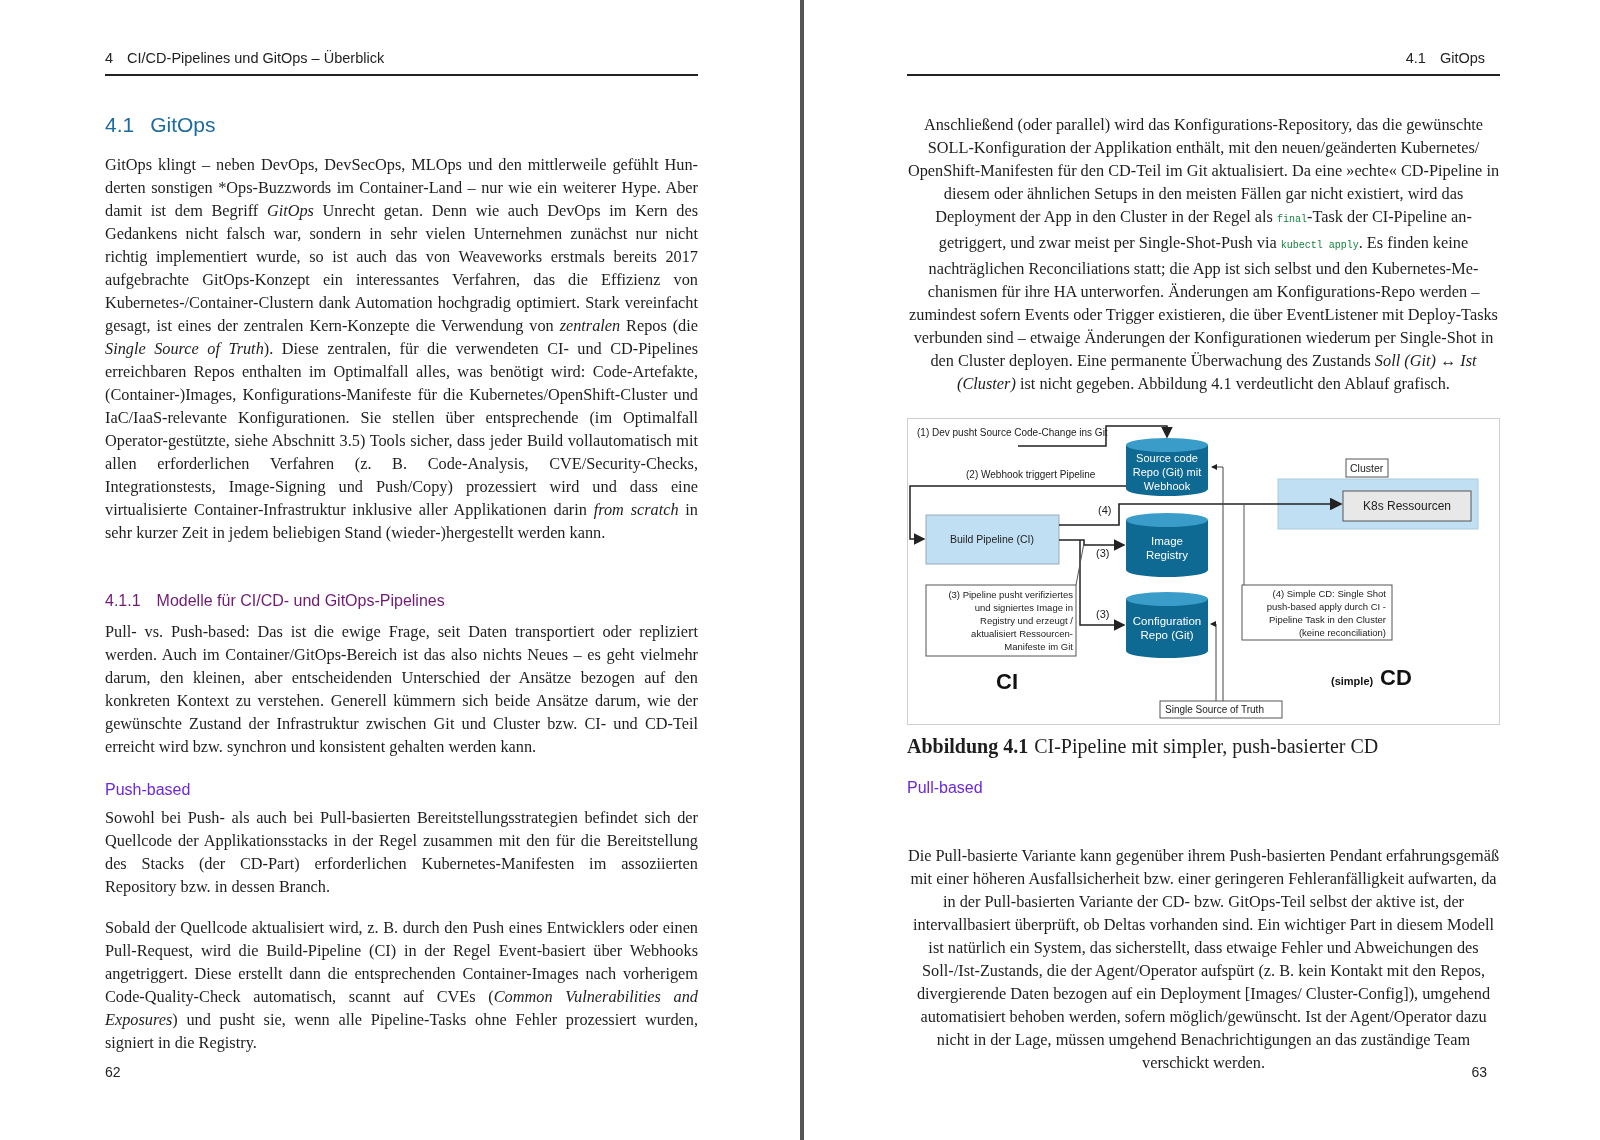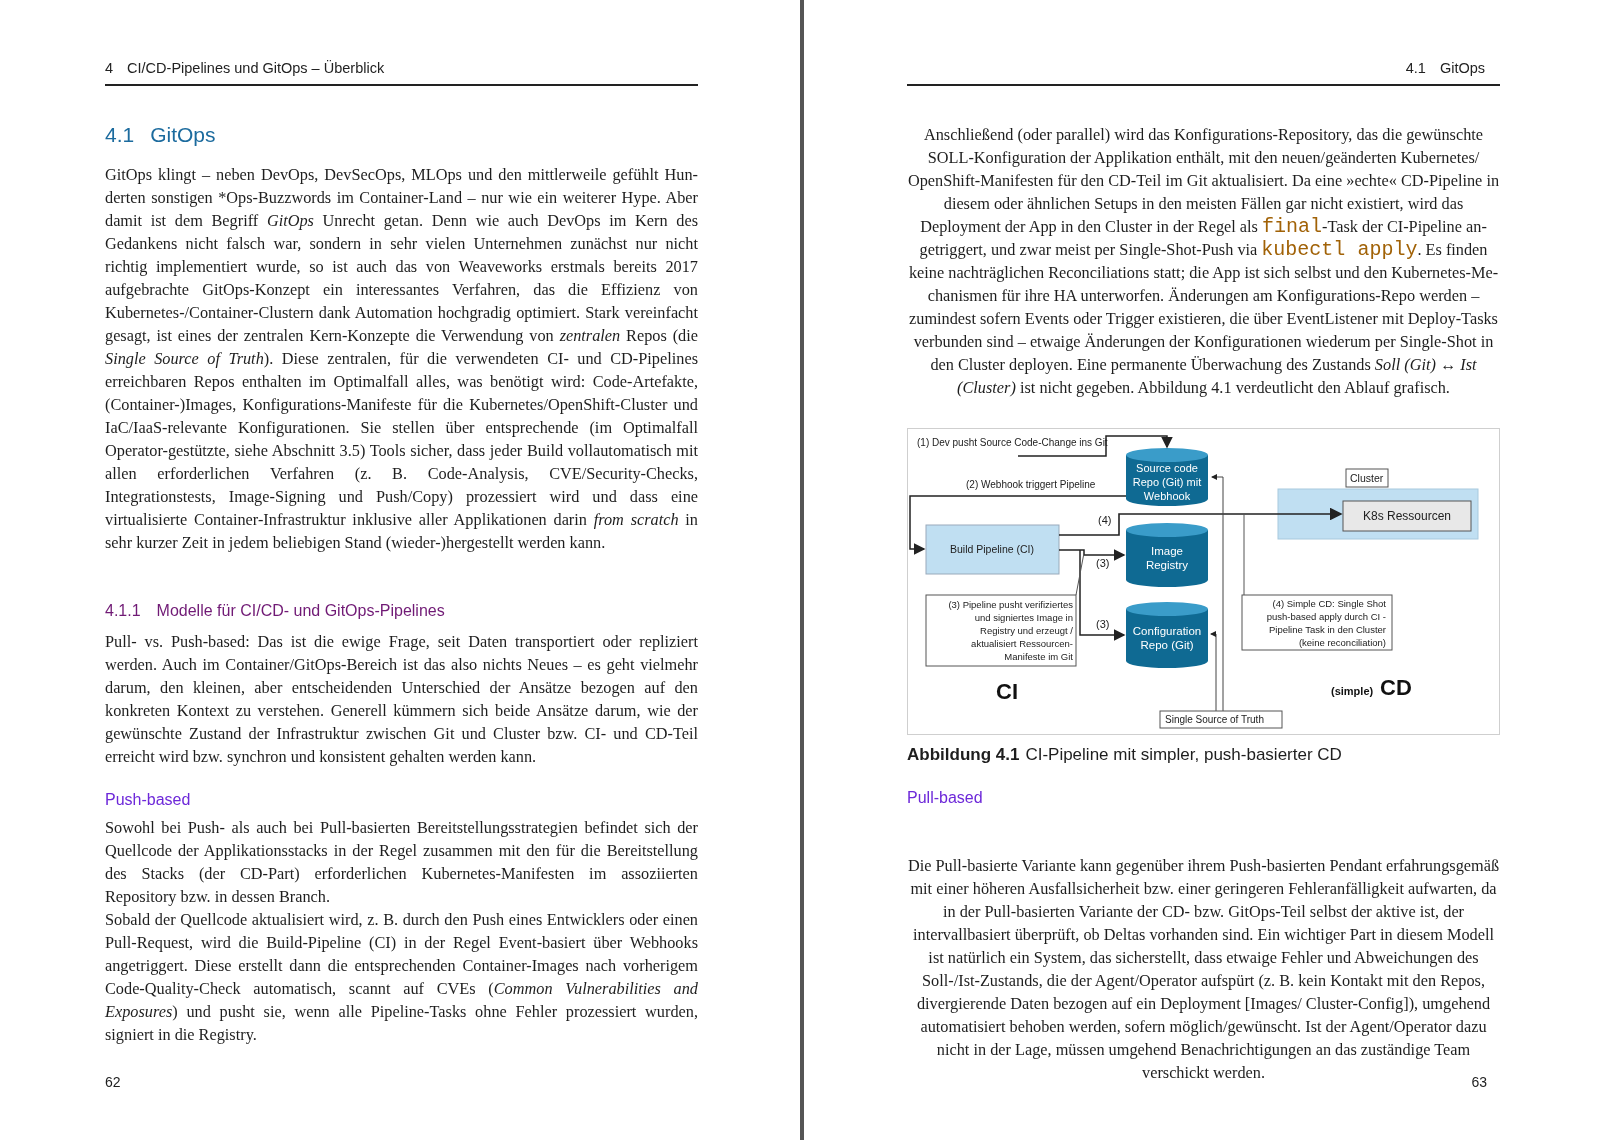--- a/index.html
+++ b/index.html
@@ -1,18 +1,18 @@
 <!DOCTYPE html>
 <html><head>
 <meta charset="utf-8">
 <style>
   html, body { margin: 0; padding: 0; background: #ffffff; }
   body { width: 1600px; height: 1140px; position: relative; overflow: hidden;
          font-family: "Liberation Serif", "DejaVu Serif", serif; color: #1e1e1e; }
-  .page { position: absolute; top: 18px; height: 840px; }
+  .page { position: absolute; top: 8px; height: 840px; }
   #left-page { left: 0; width: 800px; }
   #right-page { left: 804px; width: 796px; }
   .spine { position: absolute; left: 800px; top: 0; width: 4px; height: 1140px; background: #555555; }
 
   .running-head { position: absolute; top: 42px; font-family: "Liberation Sans", "DejaVu Sans", sans-serif;
                   font-size: 14.5px; color: #222; }
   .head-rule { position: absolute; top: 66px; height: 2px; background: #222; }
   #left-page .running-head { left: 105px; }
   #left-page .head-rule { left: 105px; width: 593px; }
   #right-page .running-head { right: 115px; text-align: right; }
@@ -20,33 +20,33 @@
   .running-head .num { margin-right: 14px; }
 
   .h2 { position: absolute; left: 105px; top: 105px; font-family: "Liberation Sans", "DejaVu Sans", sans-serif;
         font-size: 21px; color: #1c6b9e; font-weight: normal; margin: 0; }
   .h2 .num, .h3 .num { margin-right: 16px; }
   .h3 { font-family: "Liberation Sans", "DejaVu Sans", sans-serif; font-size: 16px; color: #701a75; margin: 0; font-weight: normal; }
   .h4 { font-family: "Liberation Sans", "DejaVu Sans", sans-serif; font-size: 16px; color: #6d28d9; margin: 0; font-weight: normal; }
 
   .body-text { position: absolute; width: 593px; font-size: 16.3px; line-height: 23px; text-align: justify; hyphens: manual; }
   .body-text p { margin: 0; }
-  .body-text p + p { margin-top: 0; }
+  .body-text p + p { margin-top: 18px; }
   #left-page .body-text, #left-page .h3, #left-page .h4 { left: 105px; }
   #right-page .body-text, #right-page .h4 { left: 103px; text-align: center; }
-  .mono { font-family: "Liberation Mono", "DejaVu Sans Mono", monospace; font-size: 20px; color: #a16207; }
+  .mono { font-family: "Liberation Mono", "DejaVu Sans Mono", monospace; font-size: 10px; color: #15803d; }
 
   .folio { position: absolute; top: 1056px; font-family: "Liberation Sans", "DejaVu Sans", sans-serif;
            font-size: 14px; font-weight: normal; }
   #left-page .folio { left: 105px; }
   #right-page .folio { right: 113px; }
 
   #figure { position: absolute; left: 103px; top: 410px; width: 593px; height: 307px; border: 1.5px solid #cfcfcf; box-sizing: border-box; }
   #figure svg { position: absolute; left: 0; top: 0; }
-  .caption { position: absolute; left: 103px; top: 727px; font-family: Liberation Sans, sans-serif; font-size: 17px; }
+  .caption { position: absolute; left: 103px; top: 727px; font-family: Liberation Serif, serif; font-size: 20px; }
   .caption b { margin-right: 6px; }
 </style>
 </head>
 <body>
 
 <div class="page" id="left-page">
   <div class="running-head">
     <span class="num">4</span><span>CI/CD-Pipelines und GitOps – Überblick</span>
   </div>
   <div class="head-rule"></div>

